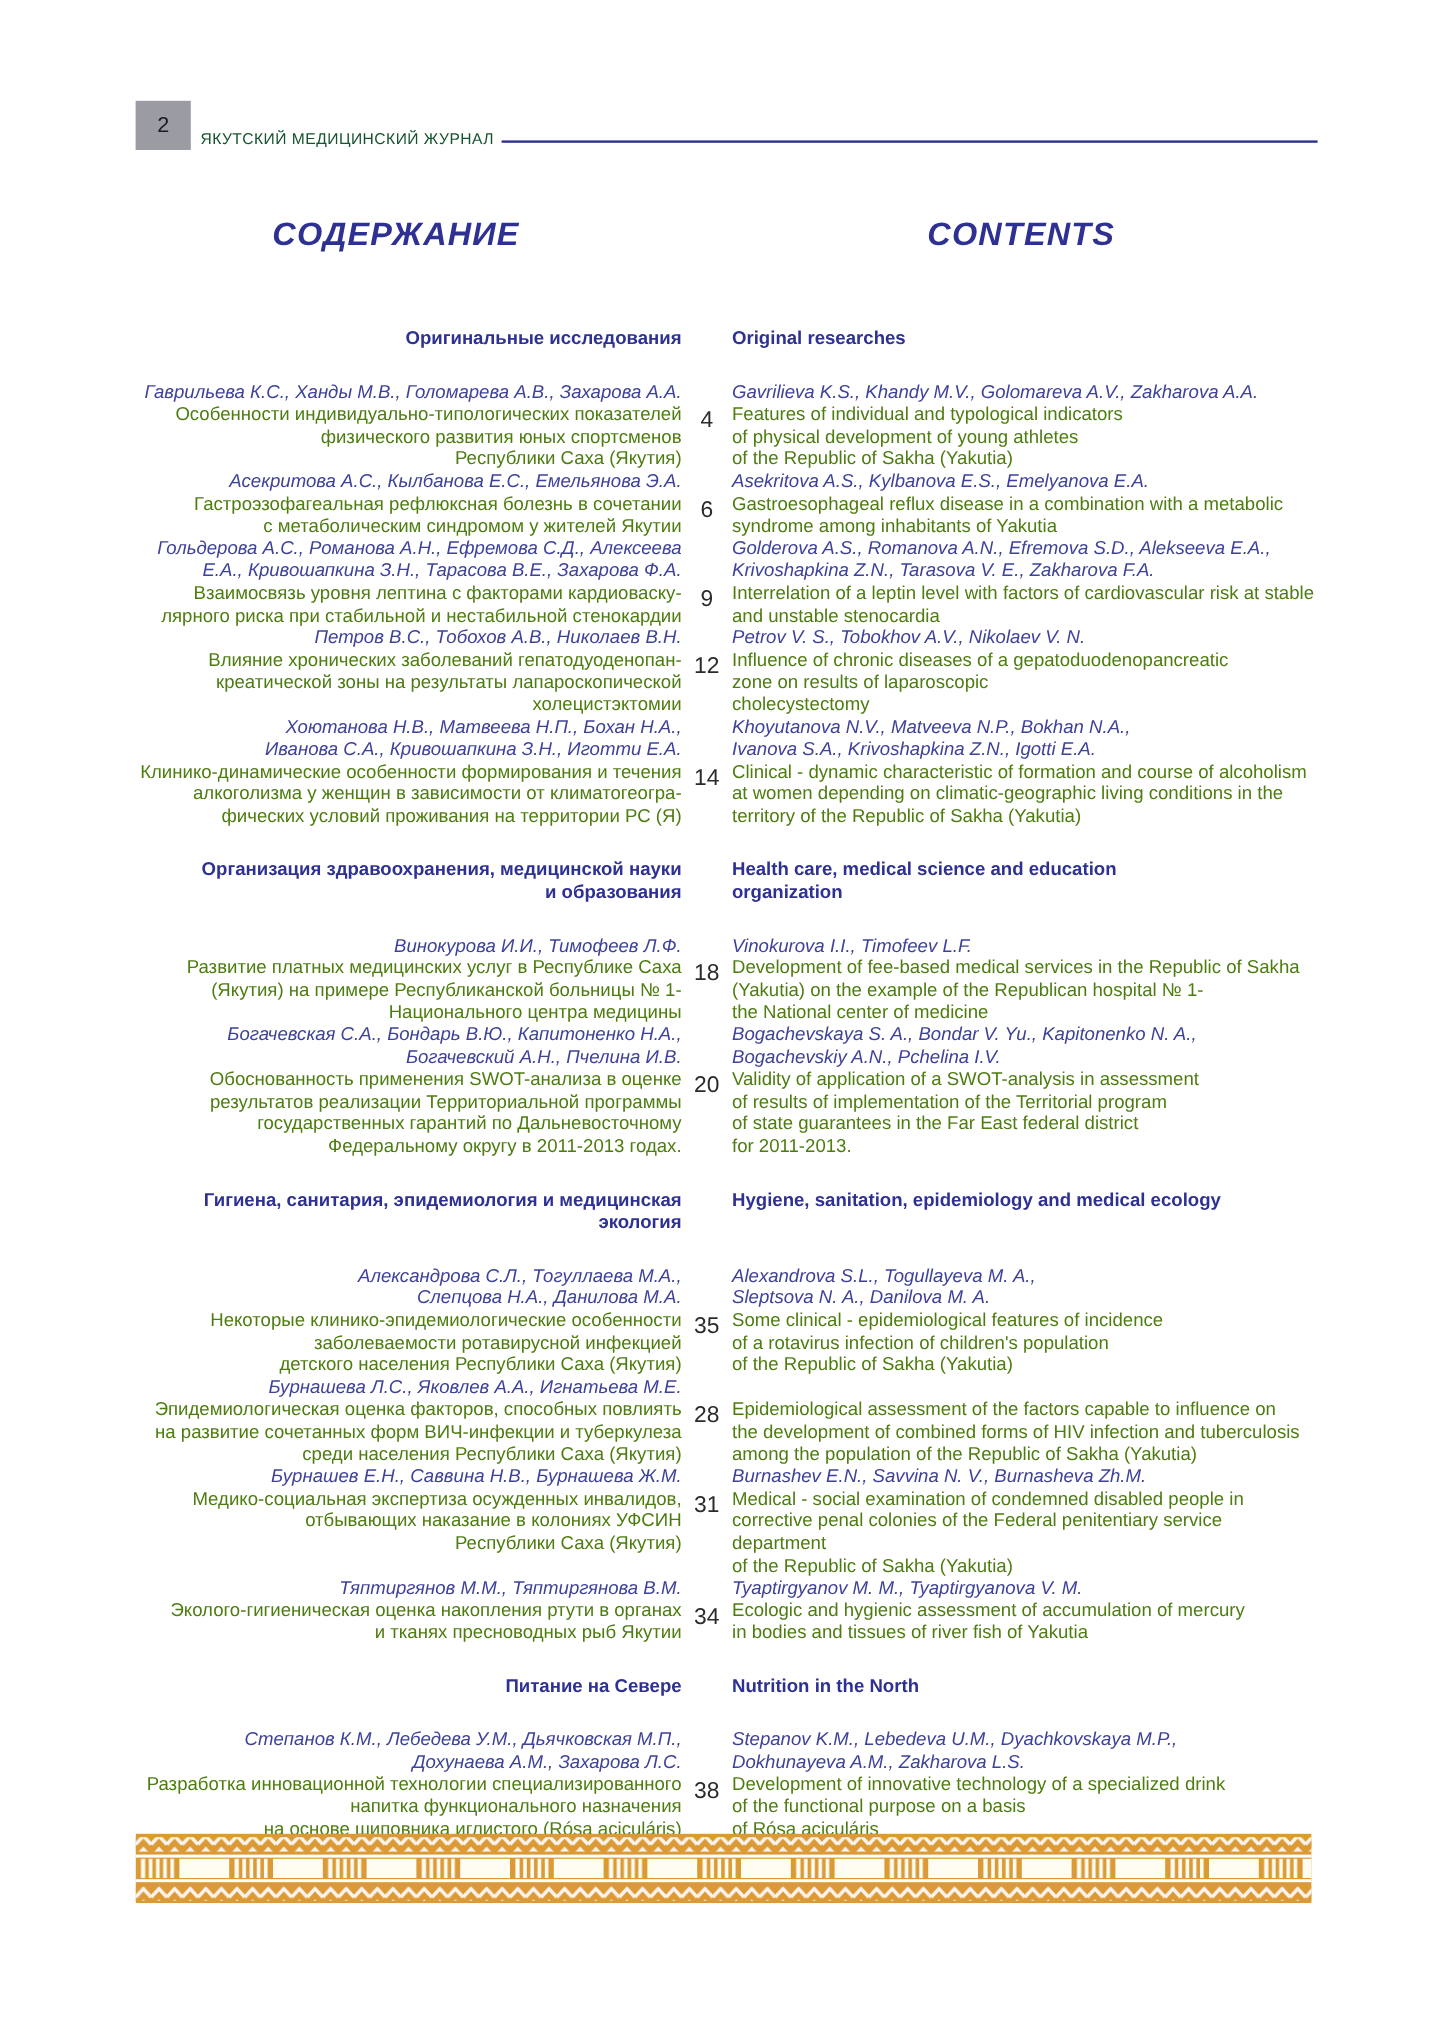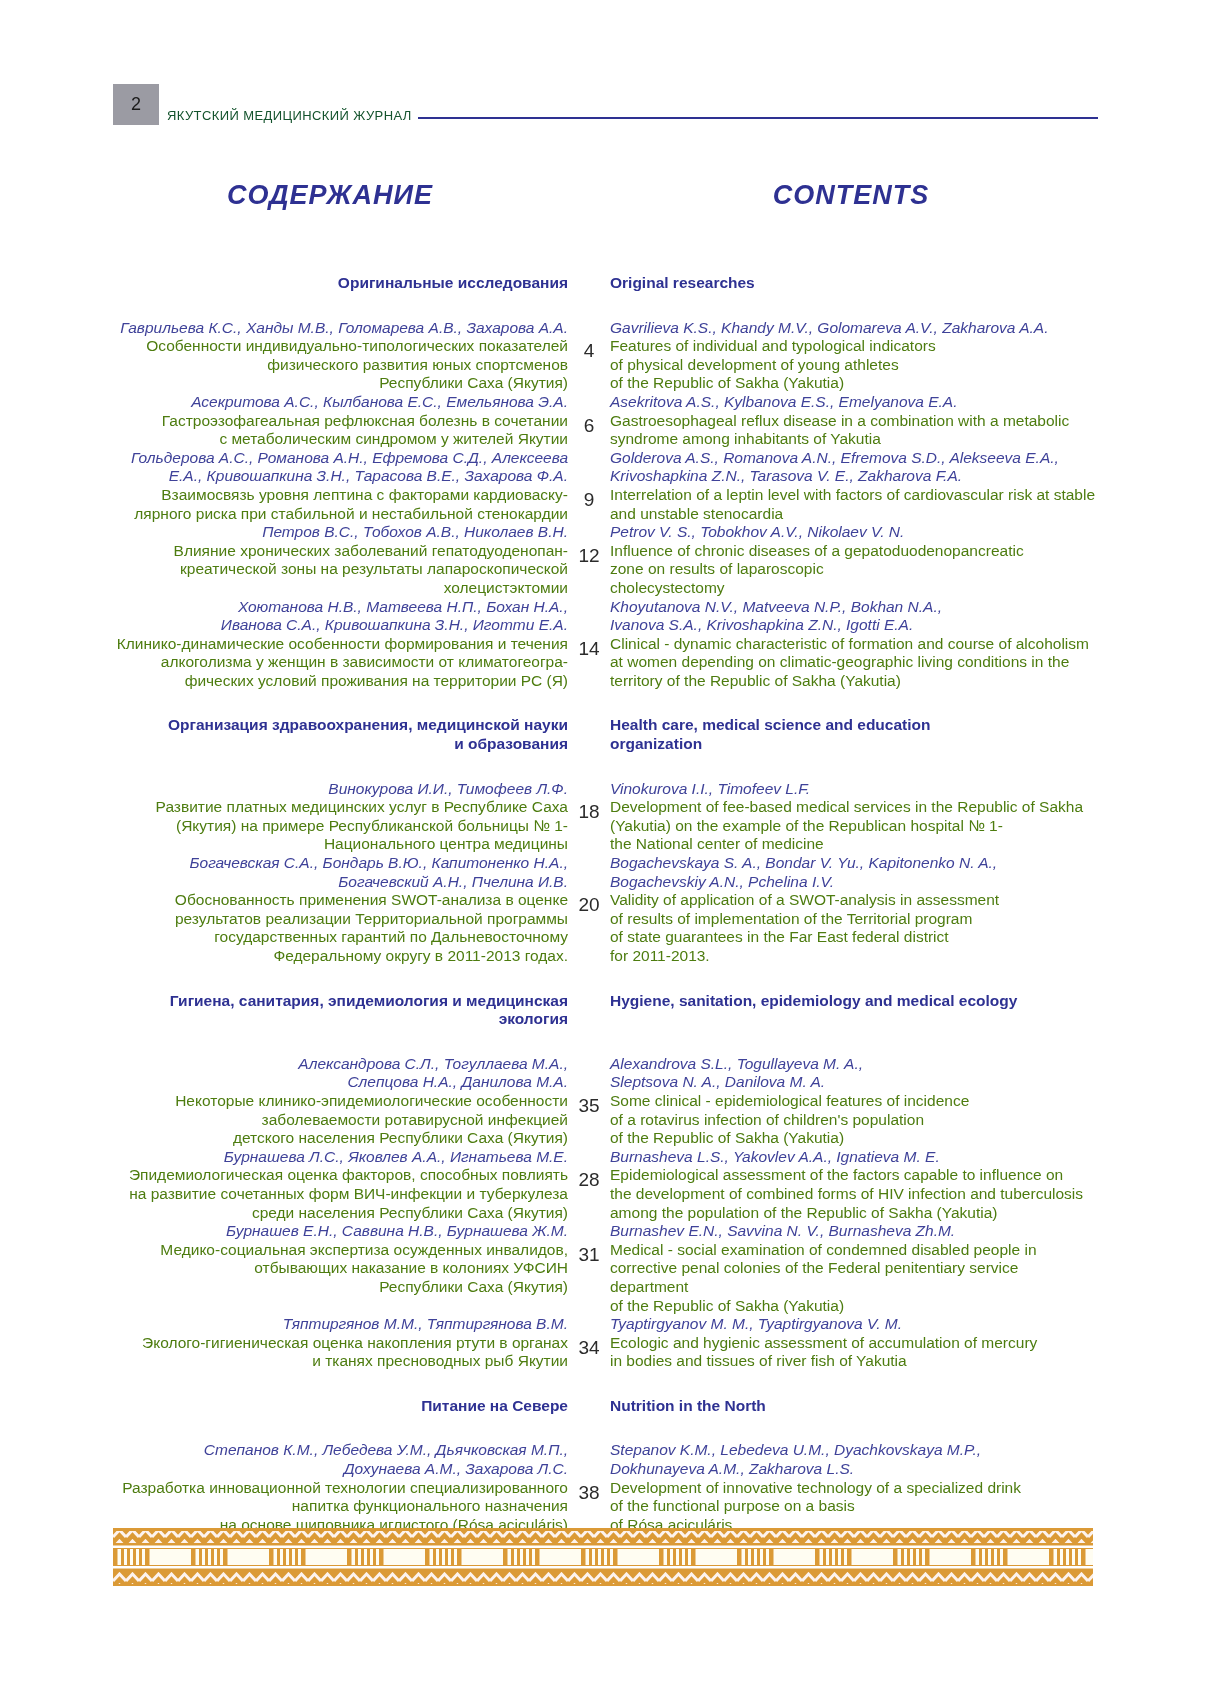--- a/index.html
+++ b/index.html
@@ -160,21 +160,20 @@
         <div class="title ru ti-ru">Некоторые клинико-эпидемиологические особенности
 заболеваемости ротавирусной инфекцией
 детского населения Республики Саха (Якутия)</div>
         <div class="pg">35</div>
         <div class="title en ti-en">Some clinical - epidemiological features of incidence
 of a rotavirus infection of children's population
 of the Republic of Sakha (Yakutia)</div>
       </div>
       <div class="entry">
         <div class="authors ru au-ru">Бурнашева Л.С., Яковлев А.А., Игнатьева М.Е.</div>
-        <div class="authors en au-en">Burnasheva L.S., Yakovlev A.A., Ignatieva M. E.</div>
         <div class="title ru ti-ru">Эпидемиологическая оценка факторов, способных повлиять
 на развитие сочетанных форм ВИЧ-инфекции и туберкулеза
 среди населения  Республики Саха (Якутия)</div>
         <div class="pg">28</div>
         <div class="title en ti-en">Epidemiological assessment of the factors capable to influence on
 the development of  combined forms of HIV infection and tuberculosis
 among the population of the Republic of Sakha (Yakutia)</div>
       </div>
       <div class="entry">
         <div class="authors ru au-ru">Бурнашев Е.Н., Саввина Н.В., Бурнашева Ж.М.</div>

